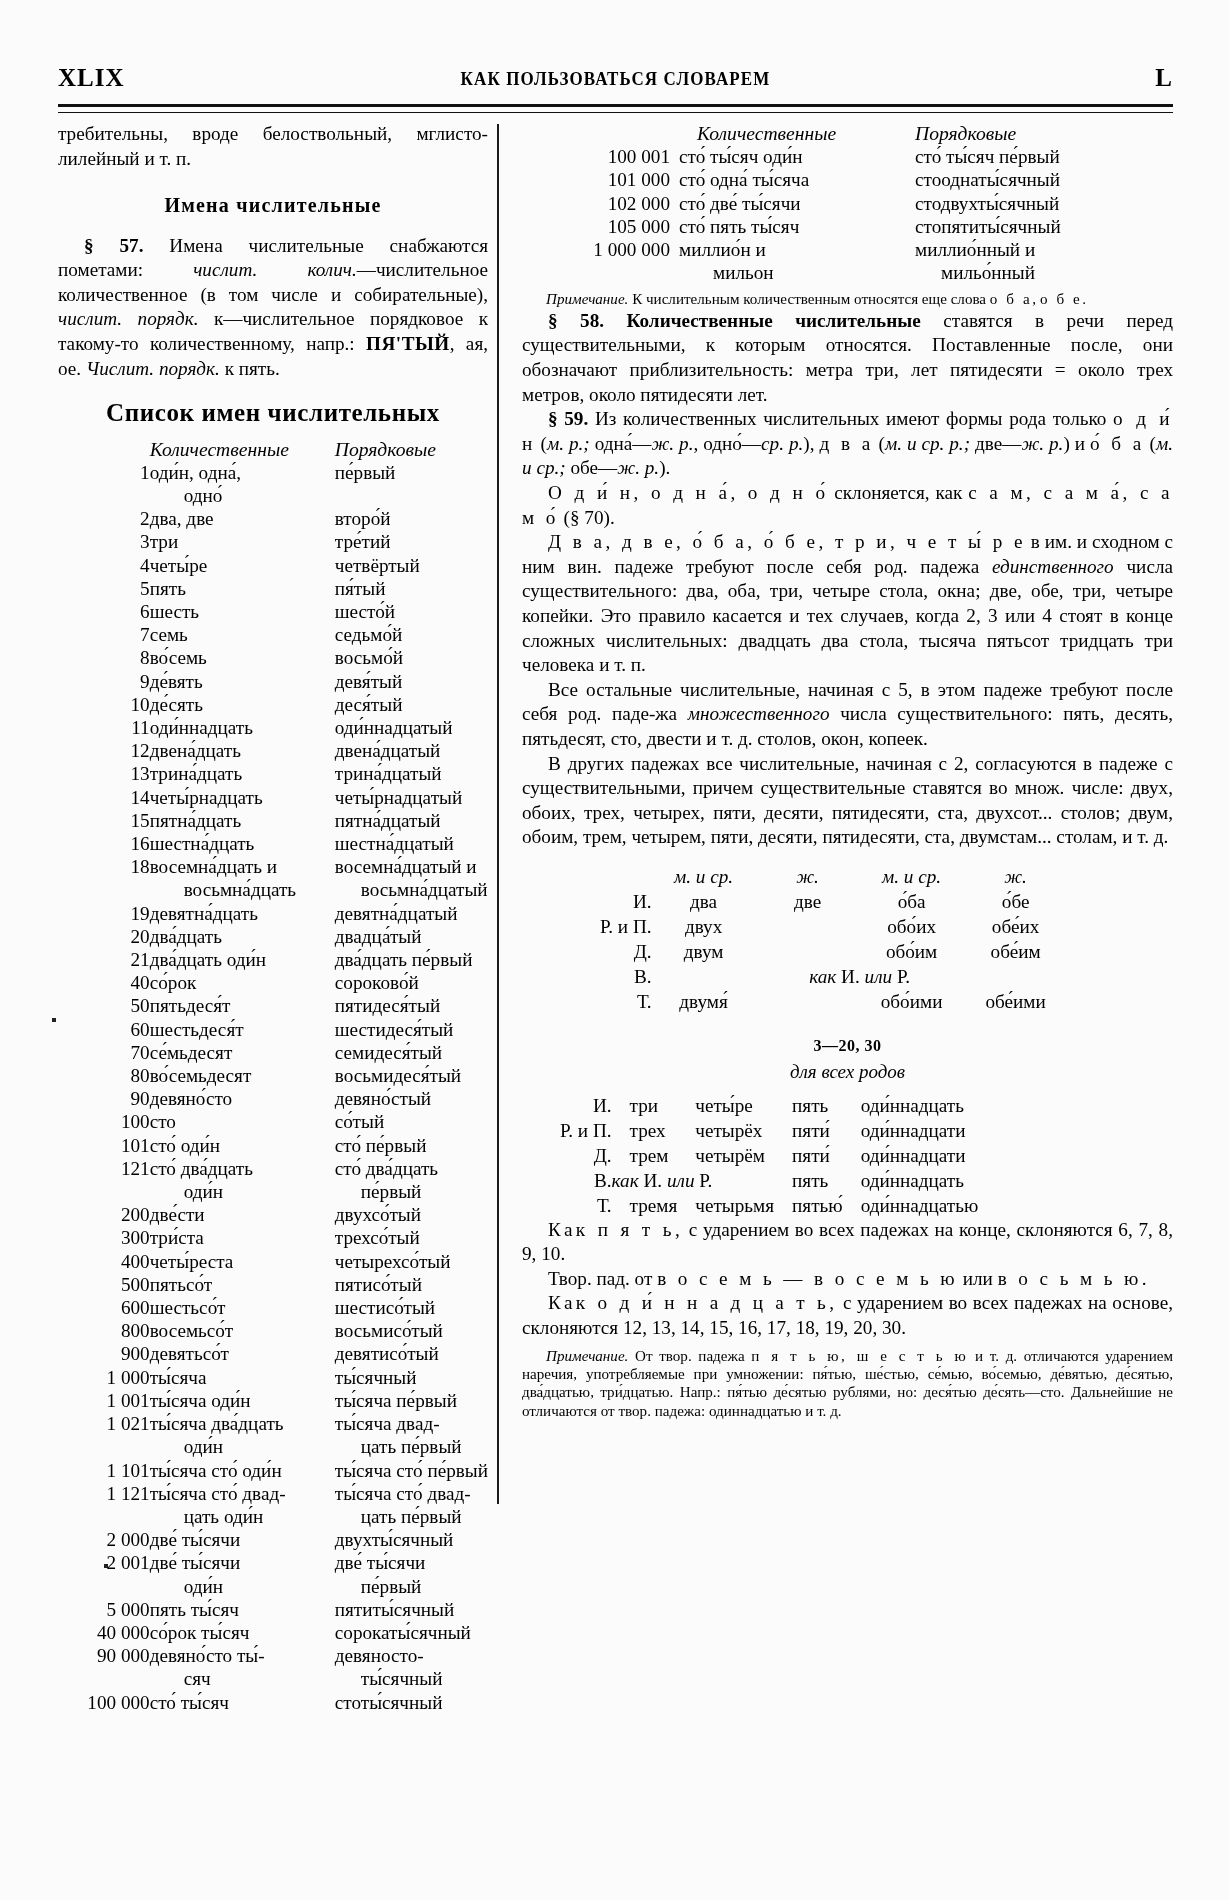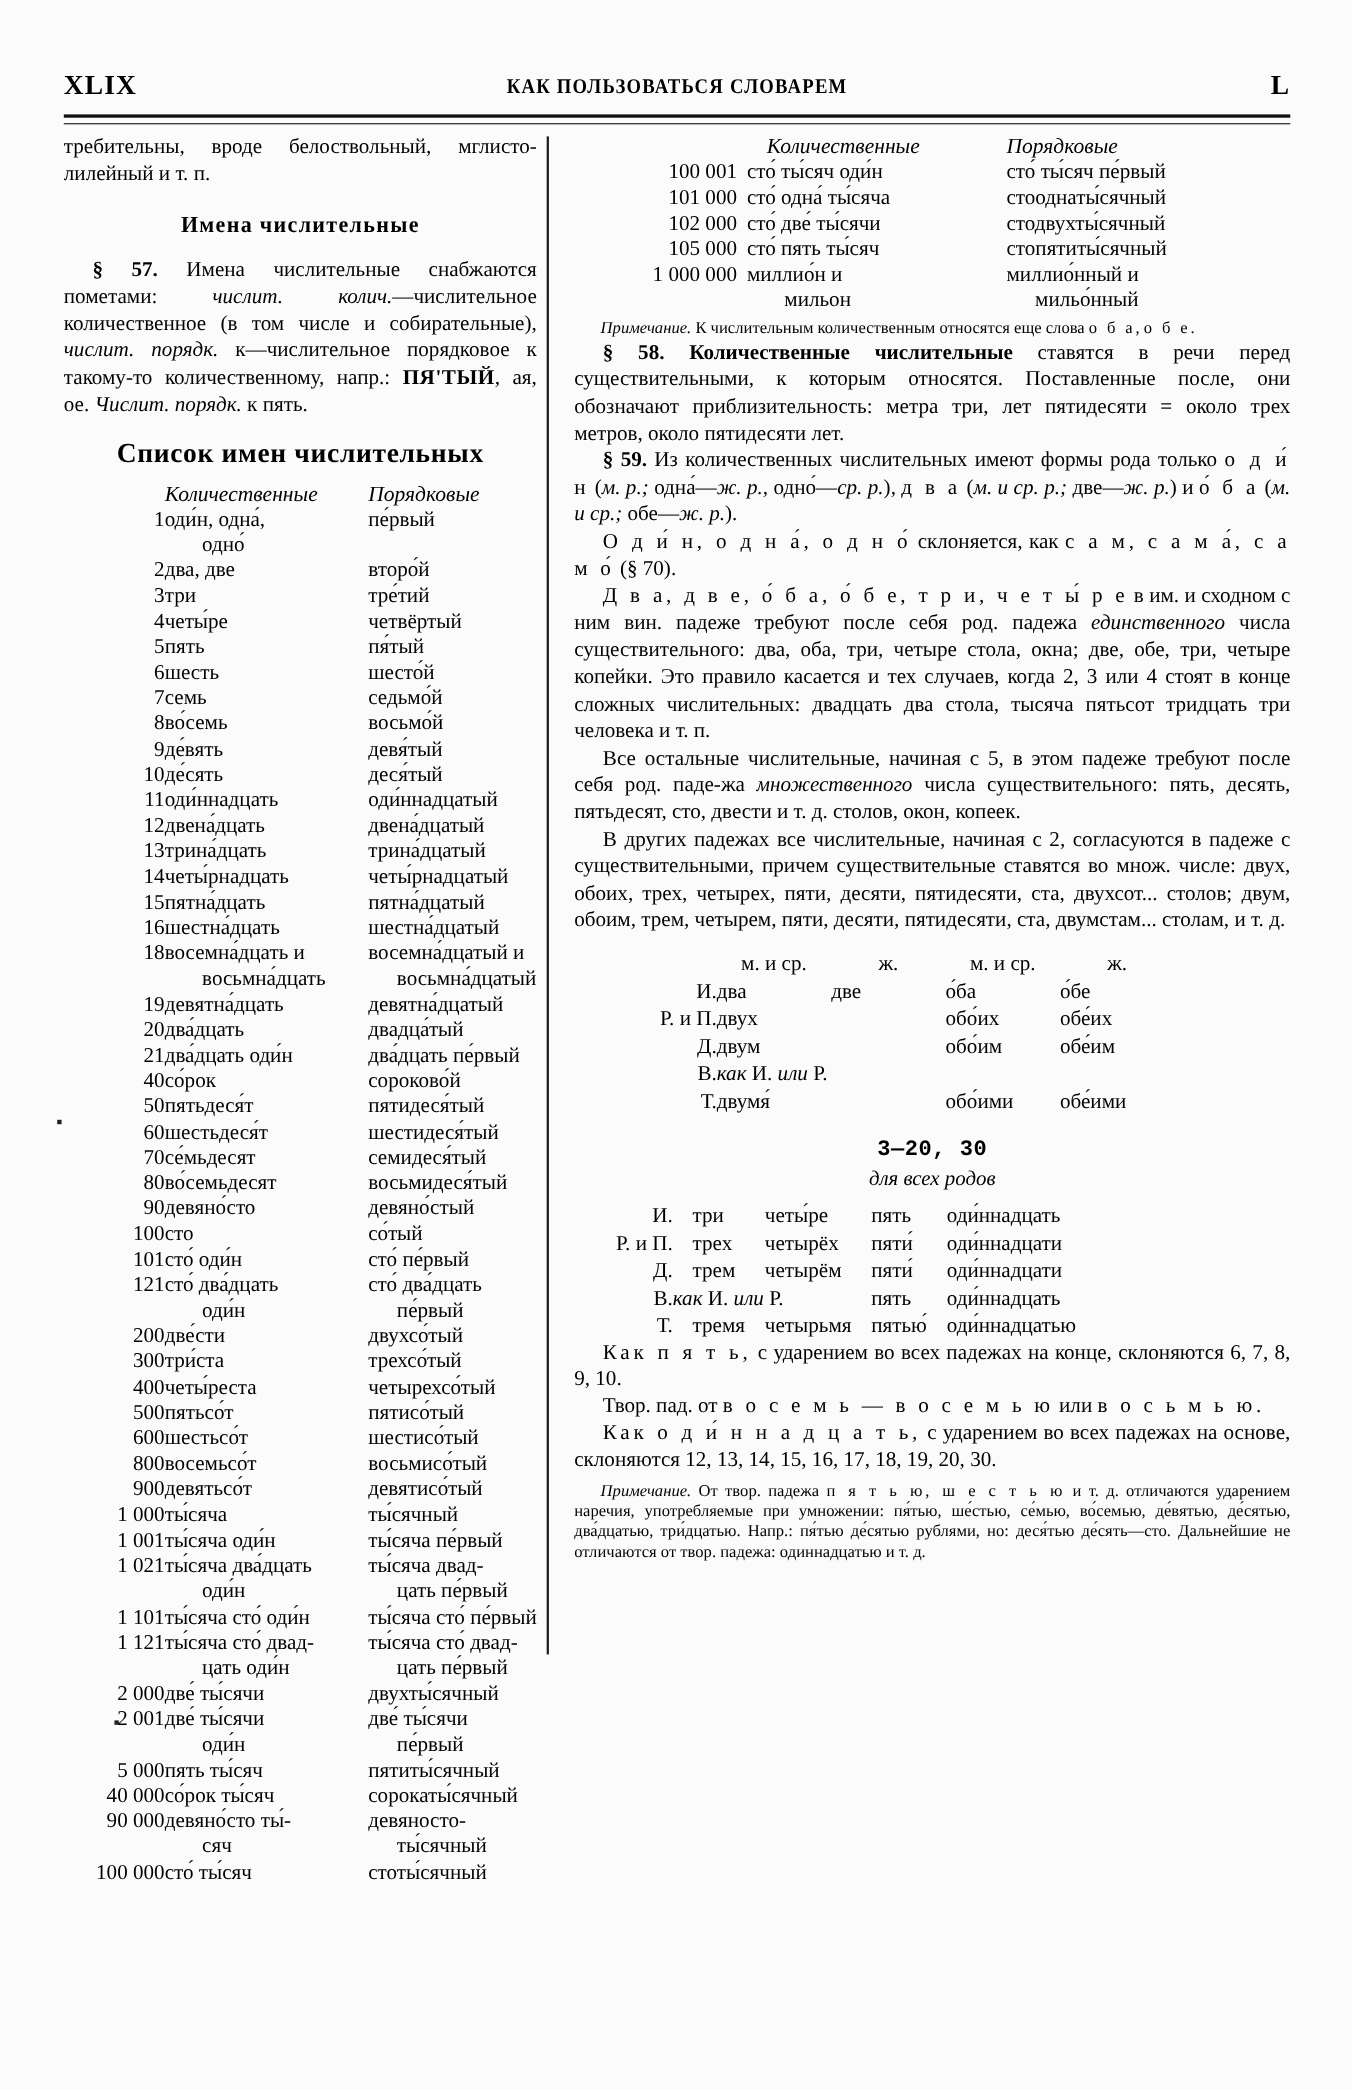--- a/index.html
+++ b/index.html
@@ -157,30 +157,29 @@
 
   
   table.decl {
     border-collapse: collapse;
     margin: 14px 0 0 0;
     font-size: 19.2px;
     line-height: 25px;
   }
   table.decl td { padding: 0 0 0 0; vertical-align: baseline; }
   .decl-case { text-align: right; padding-right: 16px; white-space: nowrap; }
-  .decl-hdr td { text-align: center; padding-bottom: 2px; }
-  .ctr { text-align: left; }
+  .decl-hdr td { font-style: italic; text-align: center; padding-bottom: 2px; }
+  .ctr { text-align: center; }
 
   h4.tab-title {
     margin: 20px 0 2px 0;
     text-align: center;
     font-weight: bold;
-    font-size: 20px;
+    font-size: 16px;
     letter-spacing: 0.5px;
-    font-family: Liberation Mono, monospace;
   }
   h4.tab-sub {
     margin: 2px 0 8px 0;
     text-align: center;
     font-style: italic;
     font-weight: normal;
     font-size: 19px;
   }
 
   .blk { margin-top: 14px; }

